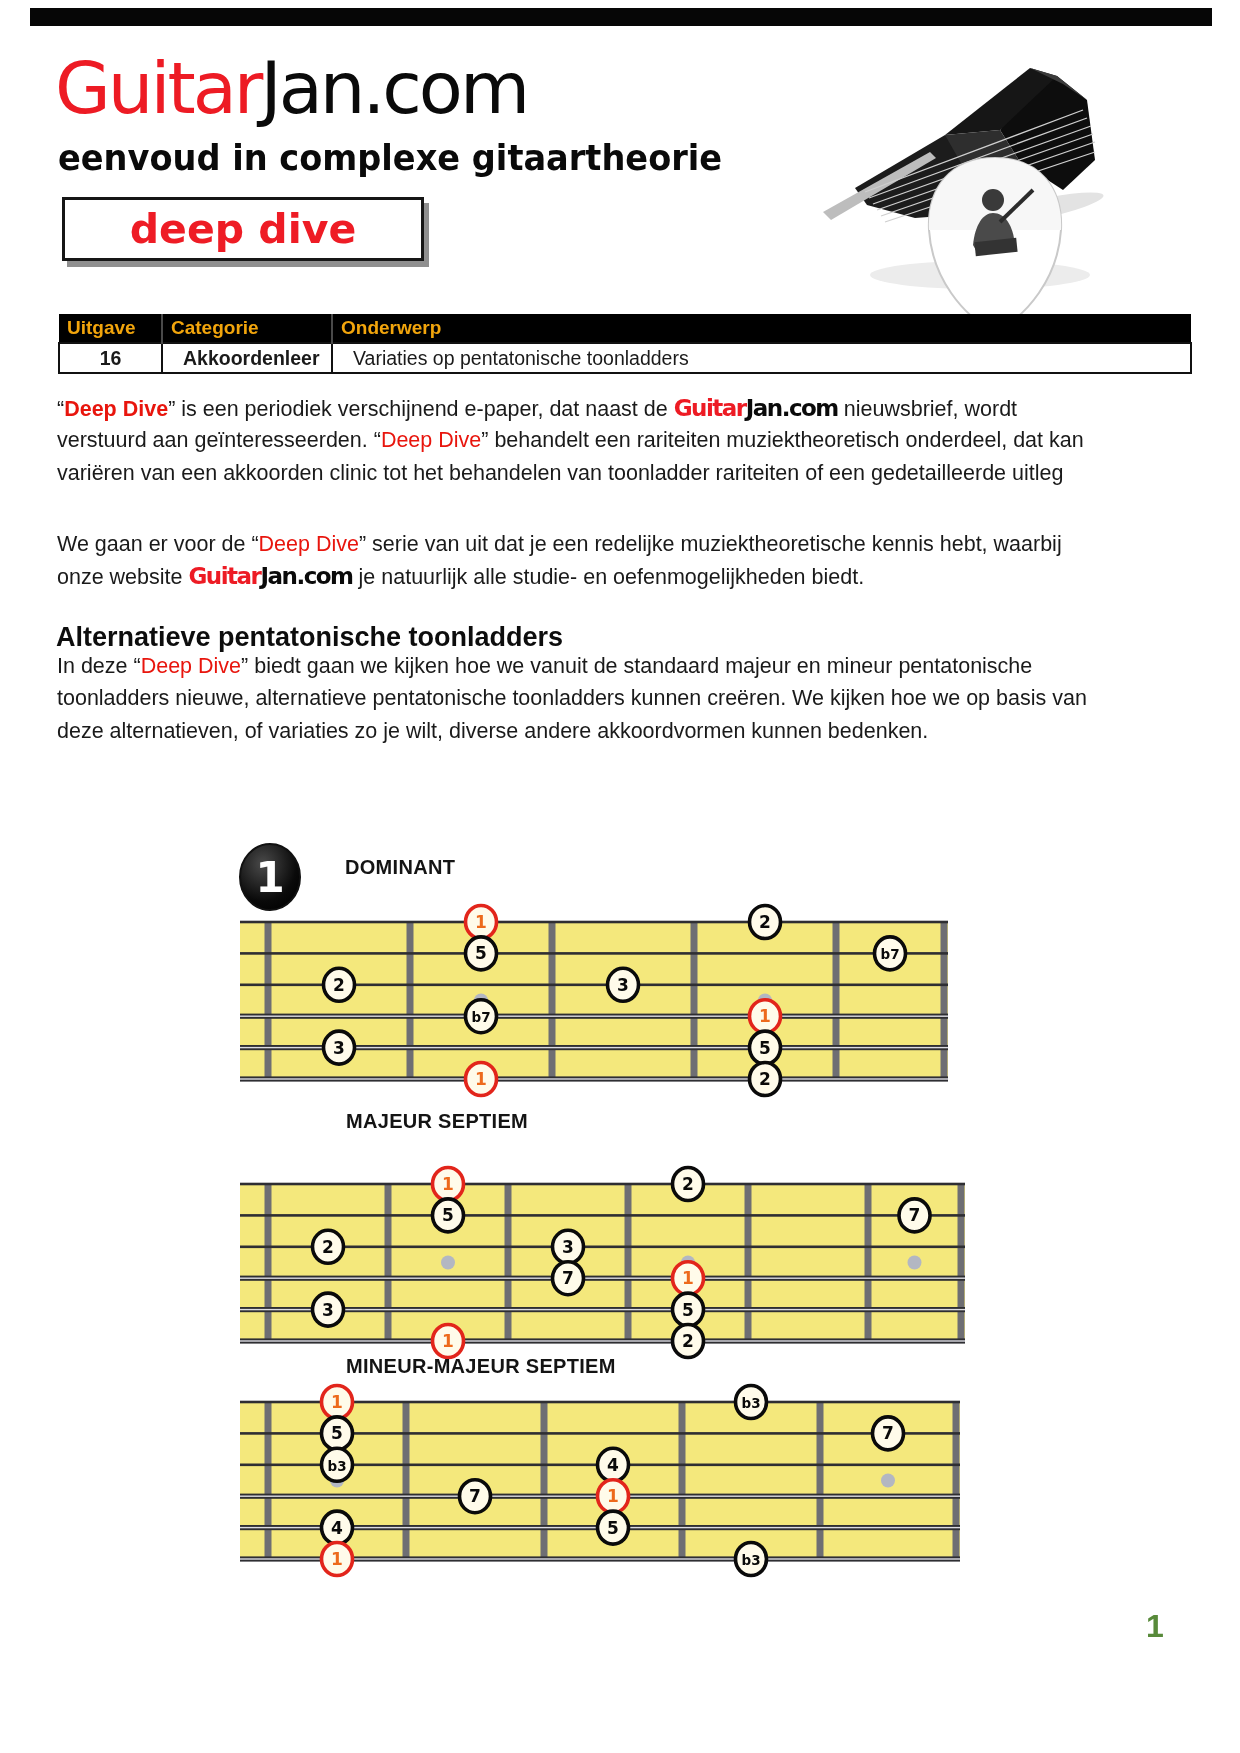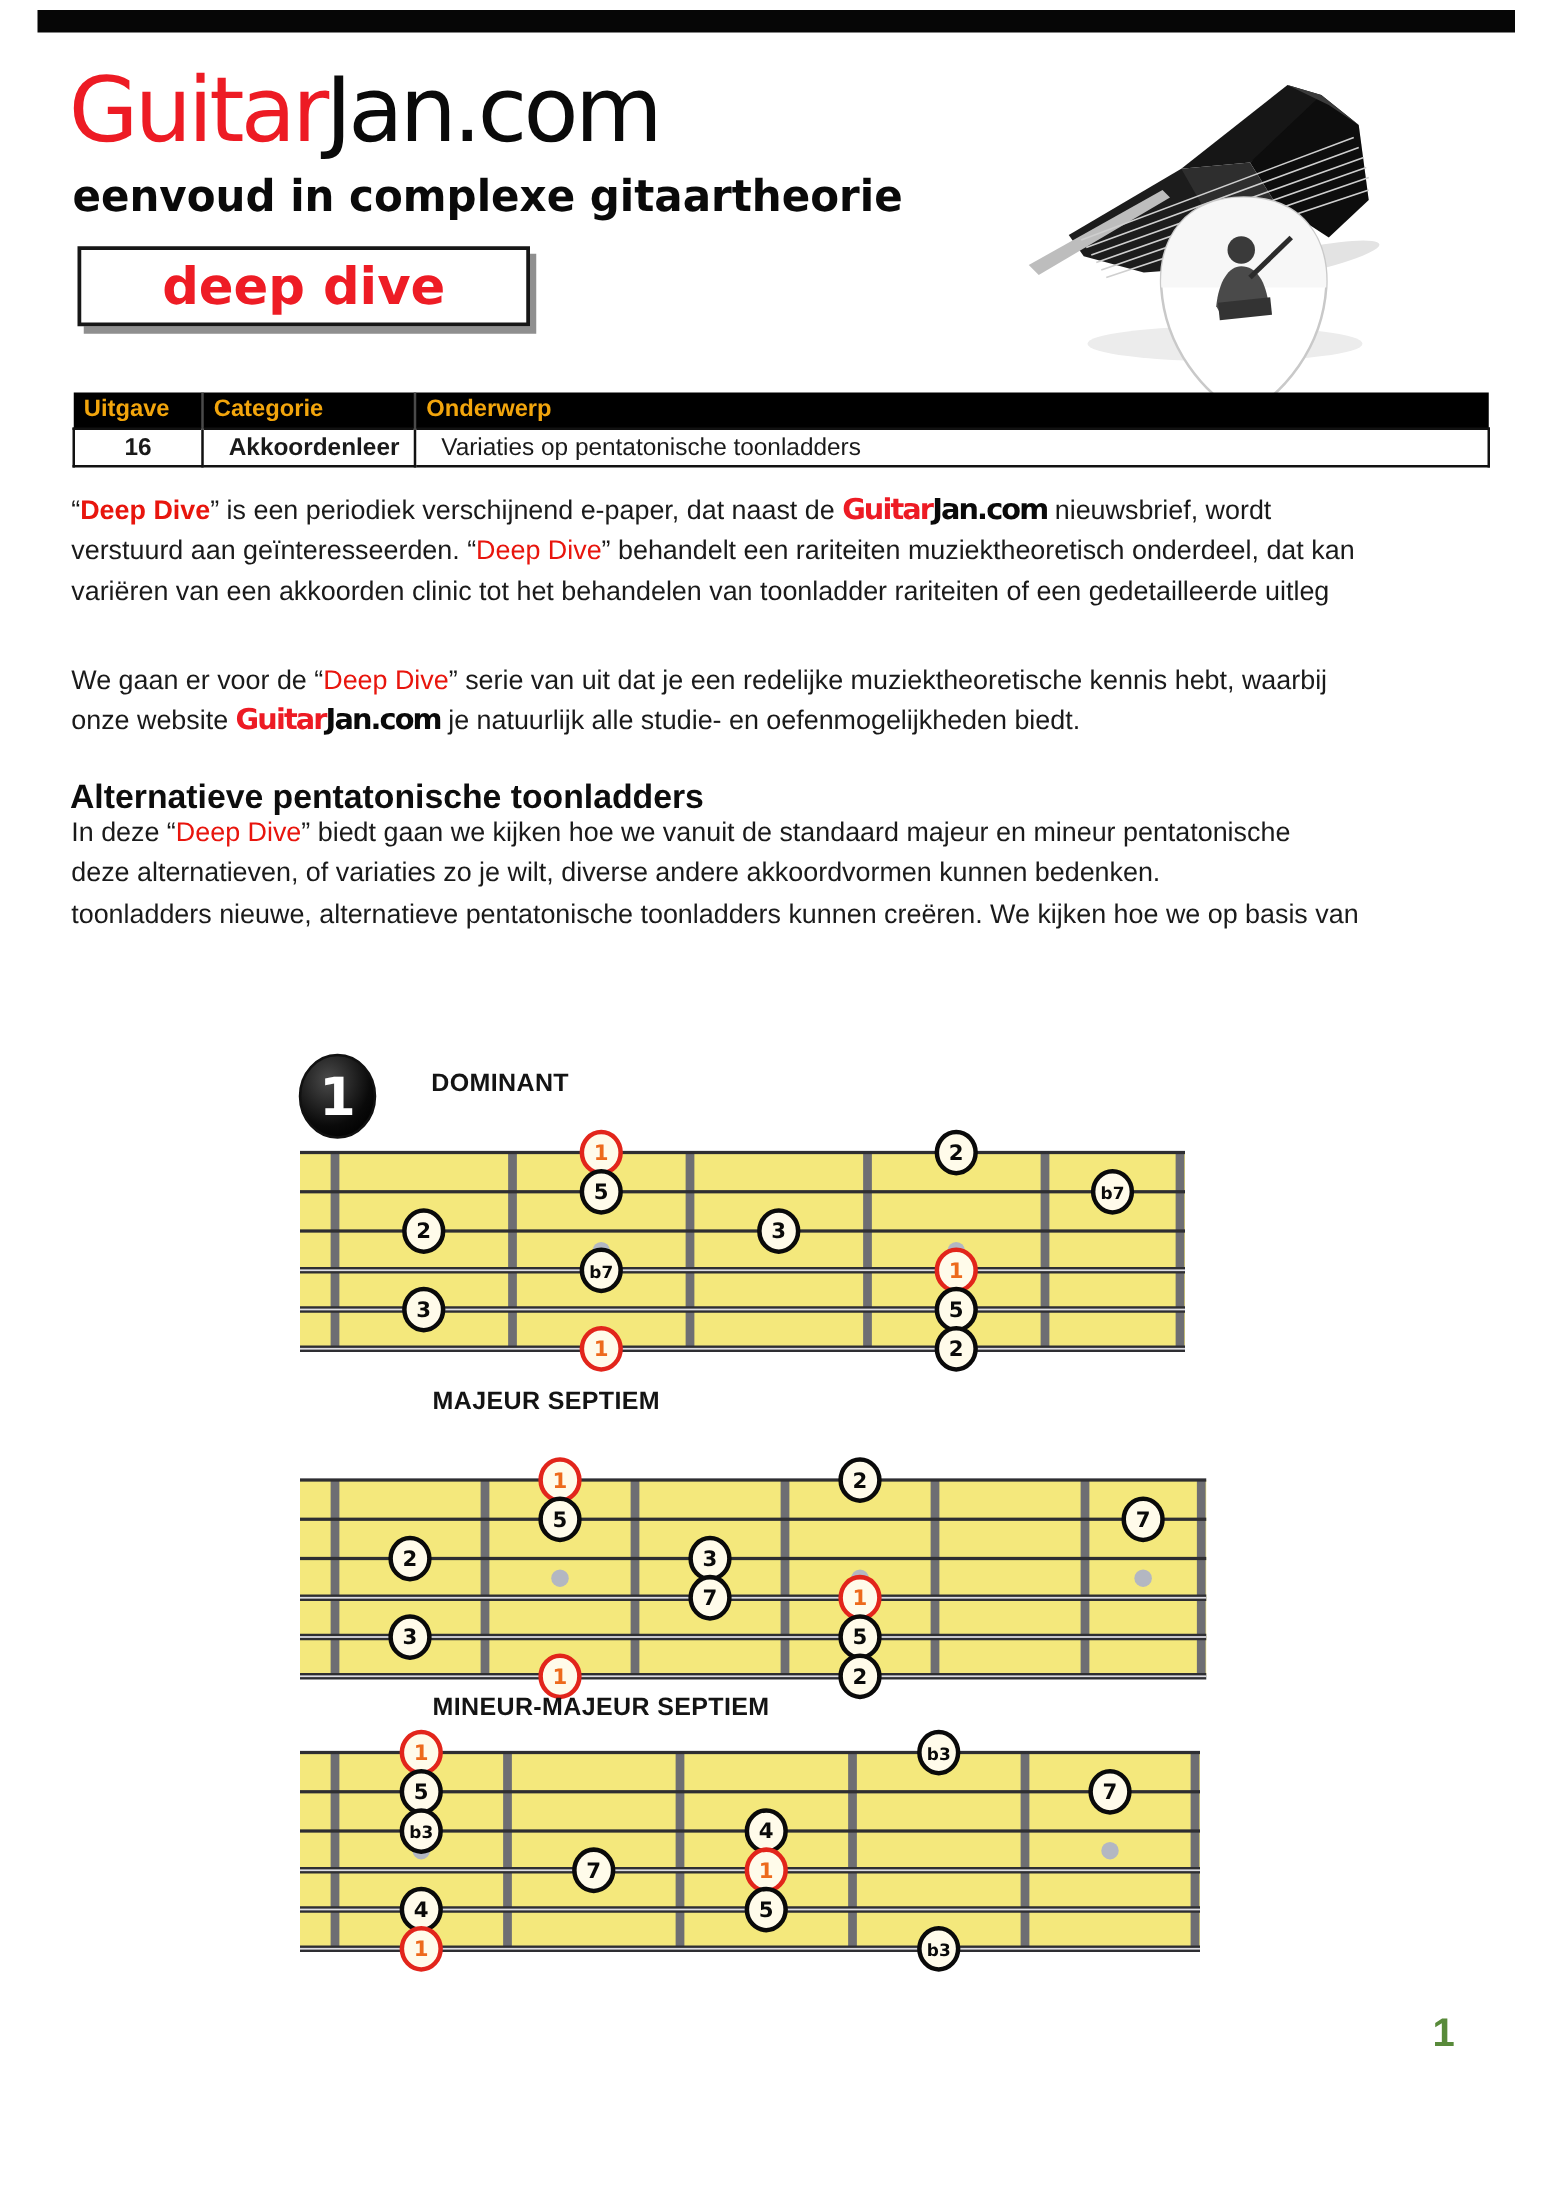--- a/index.html
+++ b/index.html
@@ -130,22 +130,22 @@
     <div class="tline"><span class="r-plain">verstuurd aan geïnteresseerden. “</span><span class="r-red">Deep Dive</span><span class="r-plain">” behandelt een rariteiten muziektheoretisch onderdeel, dat kan</span></div>
     <div class="tline"><span class="r-plain">variëren van een akkoorden clinic tot het behandelen van toonladder rariteiten of een gedetailleerde uitleg</span></div>
   </div>
 <div class="abs para" style="top:528px">
     <div class="tline"><span class="r-plain">We gaan er voor de “</span><span class="r-red">Deep Dive</span><span class="r-plain">” serie van uit dat je een redelijke muziektheoretische kennis hebt, waarbij</span></div>
     <div class="tline"><span class="r-plain">onze website </span><span class="r-lg1">Guitar</span><span class="r-lg2">Jan.com</span><span class="r-plain"> je natuurlijk alle studie- en oefenmogelijkheden biedt.</span></div>
   </div>
 <div class="abs section-heading">Alternatieve pentatonische toonladders</div>
 <div class="abs para" style="top:650px">
     <div class="tline"><span class="r-plain">In deze “</span><span class="r-red">Deep Dive</span><span class="r-plain">” biedt gaan we kijken hoe we vanuit de standaard majeur en mineur pentatonische</span></div>
+    <div class="tline"><span class="r-plain">toonladders nieuwe, alternatieve pentatonische toonladders kunnen creëren. We kijken hoe we op basis van</span></div>
     <div class="tline"><span class="r-plain">deze alternatieven, of variaties zo je wilt, diverse andere akkoordvormen kunnen bedenken.</span></div>
-    <div class="tline"><span class="r-plain">toonladders nieuwe, alternatieve pentatonische toonladders kunnen creëren. We kijken hoe we op basis van</span></div>
   </div>
 
 <svg class="abs badge" viewBox="0 0 64 70">
   <defs>
     <radialGradient id="bg1" cx="38%" cy="30%" r="80%">
       <stop offset="0%" stop-color="#4a4a4a"></stop>
         <stop offset="70%" stop-color="#0a0a0a"></stop>
         <stop offset="100%" stop-color="#000"></stop>
     </radialGradient>
   </defs>

